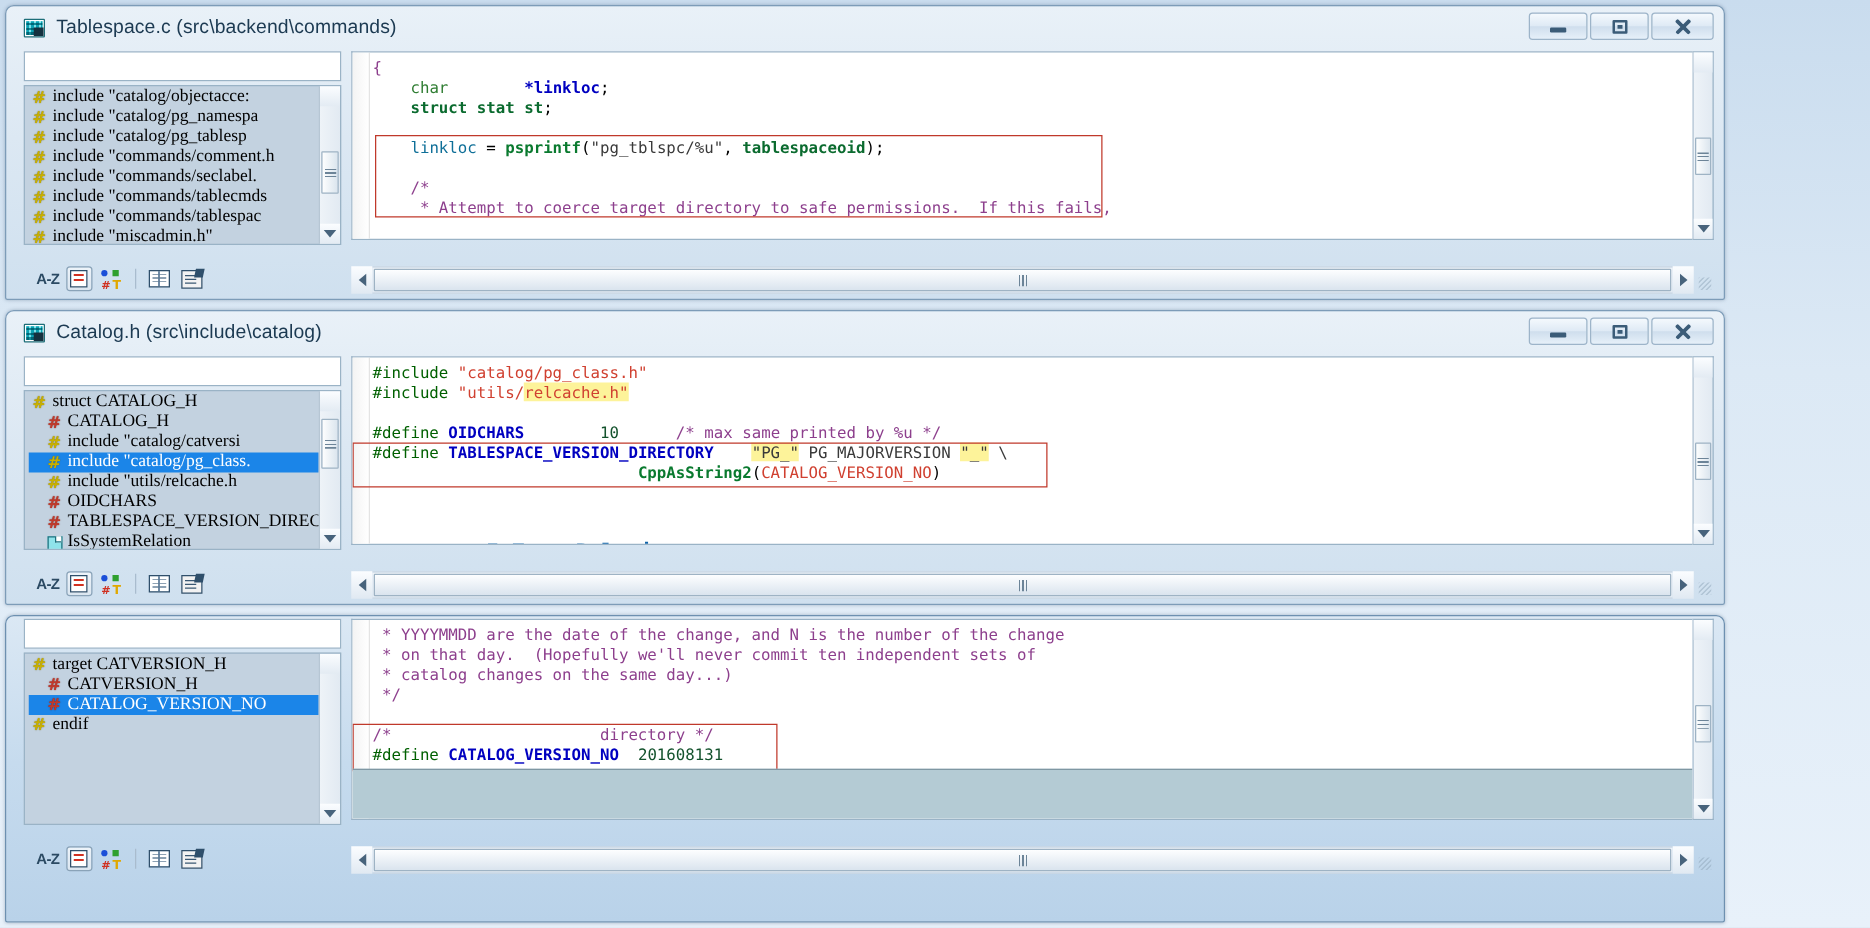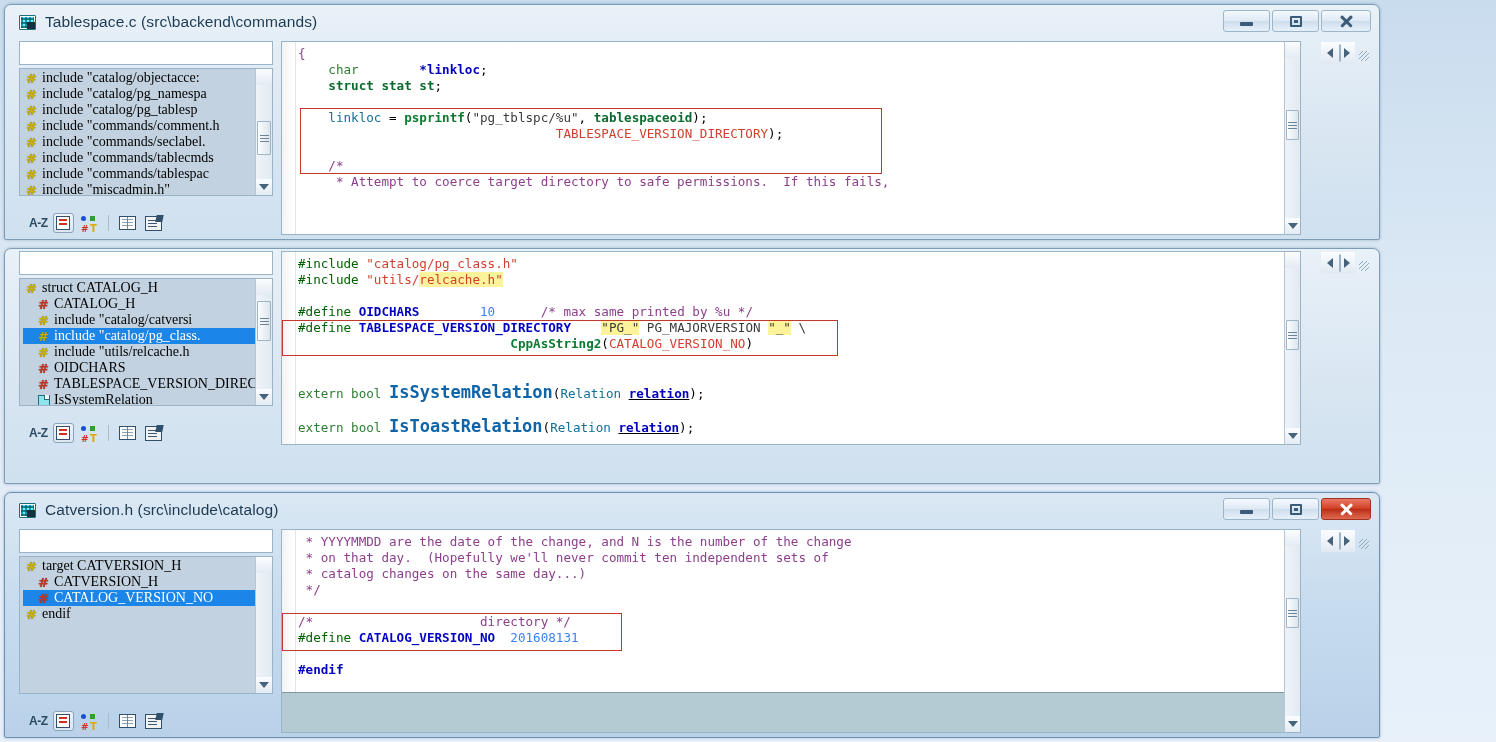--- a/index.html
+++ b/index.html
@@ -299,20 +299,21 @@
     content:""; position:absolute; right:-2px; top:-2px; width:7px; height:7px;
     background:#2f4f6b; transform: skewX(-12deg);
   }
   .tb-sep { width:1px; height:16px; background:#a9bcce; margin:0 3px; }
 
   
   .codepane {
     flex: 1 1 auto;
     position: relative;
     display: flex;
+    flex-direction: column;
     padding: 2px 2px 0 4px;
     min-width: 0;
     gap: 20px;
   }
   .coderow {
     flex: 1 1 auto;
     display: flex;
     min-height: 0;
   }
   .codearea {
@@ -345,21 +346,21 @@
     color: #000000;
   }
   .code .ln { height: 16px; }
   .kw     { color: #0000c0; font-weight: bold; }
   .typ    { color: #2f7d32; }
   .typb   { color: #0b6b2f; font-weight: bold; }
   .fnbig  { color: #1064a8; font-weight: bold; font-size: 17px; }
   .str    { color: #3a3a3a; }
   .cmt    { color: #8d3f8d; }
   .red    { color: #d04030; }
-  .num    { color: #3b82f6; }
+  .num    { color: #14532d; }
   .id     { color: #0f6f98; text-align: center; }
   .grn    { color: #0a7a2f; font-weight: bold; }
   .hl     { background: #fff600; }
   .hls    { background: #fdf39a; }
   .und    { text-decoration: underline; }
   .pp     { color: #006000; }
   .boxred {
     position: absolute;
     border: 1px solid #c0392b;
     pointer-events: none;
@@ -522,21 +523,20 @@
     <div class="codepane">
       <div class="coderow">
         <div class="codearea">
           <div class="codeinner">
             <div class="gutter"></div>
             <div class="code"><span class="ln"><span class="cmt">{</span>
 </span><span class="ln">    <span class="typ">char</span>        <span class="kw">*linkloc</span>;
 </span><span class="ln">    <span class="typb">struct stat st</span>;
 </span><span class="ln">
 </span><span class="ln">    <span class="id">linkloc</span> = <span class="grn">psprintf</span>(<span class="str">"pg_tblspc/%u"</span>, <span class="typb">tablespaceoid</span>);
-</span><span class="ln">                                  <span class="red">TABLESPACE_VERSION_DIRECTORY</span>);
 </span><span class="ln">
 </span><span class="ln">    <span class="cmt">/*</span>
 </span><span class="ln">     <span class="cmt">* Attempt to coerce target directory to safe permissions.  If this fails,</span>
 </span></div>
             <div class="boxred" style="left:18px;top:66px;width:582px;height:66px;"></div>
           </div>
         </div>
         <div class="code-vscroll">
           <div class="vs-btn">
               <span class="arrow-up"></span>
@@ -561,20 +561,35 @@
         <div class="hs-btn">
             <span class="arrow-rt"></span>
           </div>
         <div class="resize-grip"></div>
       </div>
     </div>
   </div>
 </div>
 
 <div class="window win2">
+  <div class="titlebar">
+    <span class="title-icon"></span>
+    <span class="title-text">Catalog.h (src\include\catalog)</span>
+    <div class="winbtns">
+      <div class="winbtn">
+          <span class="gl-min"></span>
+        </div>
+      <div class="winbtn">
+          <span class="gl-max"></span>
+        </div>
+      <div class="winbtn close">
+          <span class="gl-x"></span>
+        </div>
+    </div>
+  </div>
 
   <div class="winbody">
     <div class="leftpane">
       <div class="searchbox"></div>
       <div class="treewrap">
         <div class="tree">
           <div class="trow">
               <span class="ticon ic-hashy"></span>
               <span class="tlabel">struct CATALOG_H</span>
             </div>
@@ -653,21 +668,20 @@
           <div class="codeinner">
             <div class="gutter"></div>
             <div class="code"><span class="ln"><span class="pp">#include</span> <span class="red">"catalog/pg_class.h"</span>
 </span><span class="ln"><span class="pp">#include</span> <span class="red">"utils/</span><span class="hls"><span class="red">relcache.h"</span></span>
 </span><span class="ln">
 </span><span class="ln"><span class="pp">#define</span> <span class="kw">OIDCHARS</span>        <span class="num">10</span>      <span class="cmt">/* max same printed by %u */</span>
 </span><span class="ln"><span class="pp">#define</span> <span class="kw">TABLESPACE_VERSION_DIRECTORY</span>    <span class="hls"><span class="str">"PG_"</span></span> <span class="str">PG_MAJORVERSION</span> <span class="hls"><span class="str">"_"</span></span> <span class="str">\</span>
 </span><span class="ln">                            <span class="grn">CppAsString2</span>(<span class="red">CATALOG_VERSION_NO</span>)
 </span><span class="ln">
 </span><span class="ln">
-</span><span class="ln"><span class="typ">extern</span> <span class="typ">bool</span> <span class="fnbig">IsSystemRelation</span>(<span class="id">Relation</span> <span class="und"><span class="kw">relation</span></span>);
 </span><span class="ln">
 </span><span class="ln"><span class="typ">extern</span> <span class="typ">bool</span> <span class="fnbig">IsToastRelation</span>(<span class="id">Relation</span> <span class="und"><span class="kw">relation</span></span>);
 </span></div>
             <div class="boxred" style="left:0px;top:68px;width:556px;height:36px;"></div>
           </div>
         </div>
         <div class="code-vscroll">
           <div class="vs-btn">
               <span class="arrow-up"></span>
             </div>
@@ -691,35 +705,20 @@
         <div class="hs-btn">
             <span class="arrow-rt"></span>
           </div>
         <div class="resize-grip"></div>
       </div>
     </div>
   </div>
 </div>
 
 <div class="window win3 active">
-  <div class="titlebar">
-    <span class="title-icon"></span>
-    <span class="title-text">Catversion.h (src\include\catalog)</span>
-    <div class="winbtns">
-      <div class="winbtn">
-          <span class="gl-min"></span>
-        </div>
-      <div class="winbtn">
-          <span class="gl-max"></span>
-        </div>
-      <div class="winbtn close danger">
-          <span class="gl-x"></span>
-        </div>
-    </div>
-  </div>
 
   <div class="winbody">
     <div class="leftpane">
       <div class="searchbox"></div>
       <div class="treewrap">
         <div class="tree">
           <div class="trow">
               <span class="ticon ic-hashy"></span>
               <span class="tlabel">target CATVERSION_H</span>
             </div>

